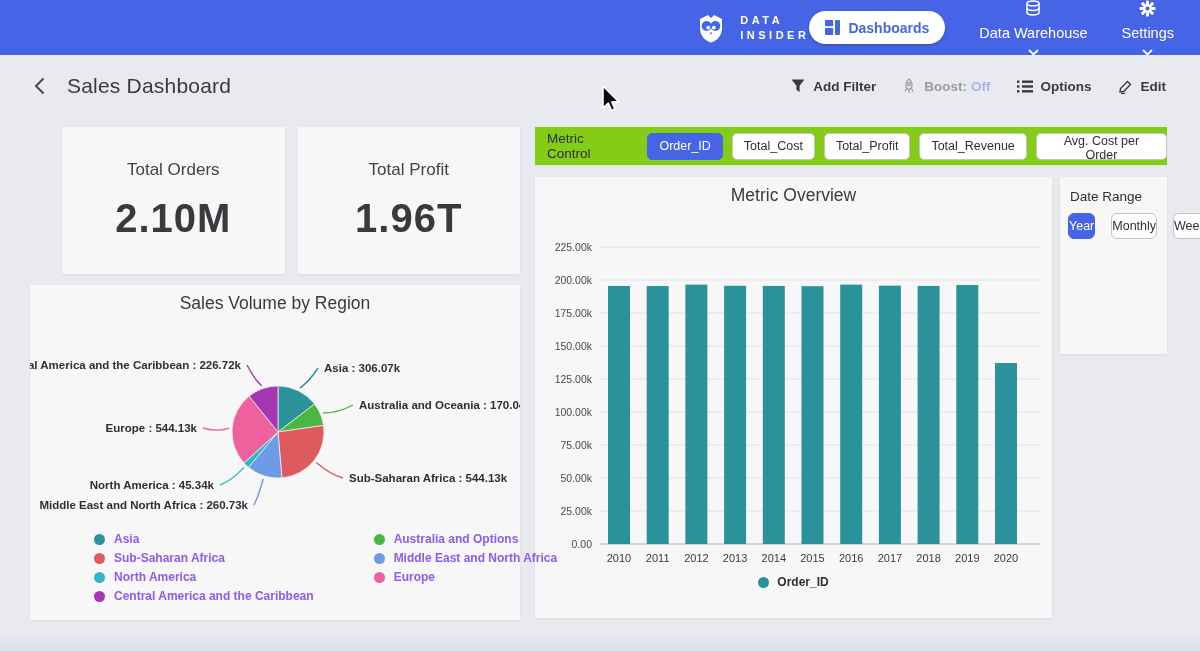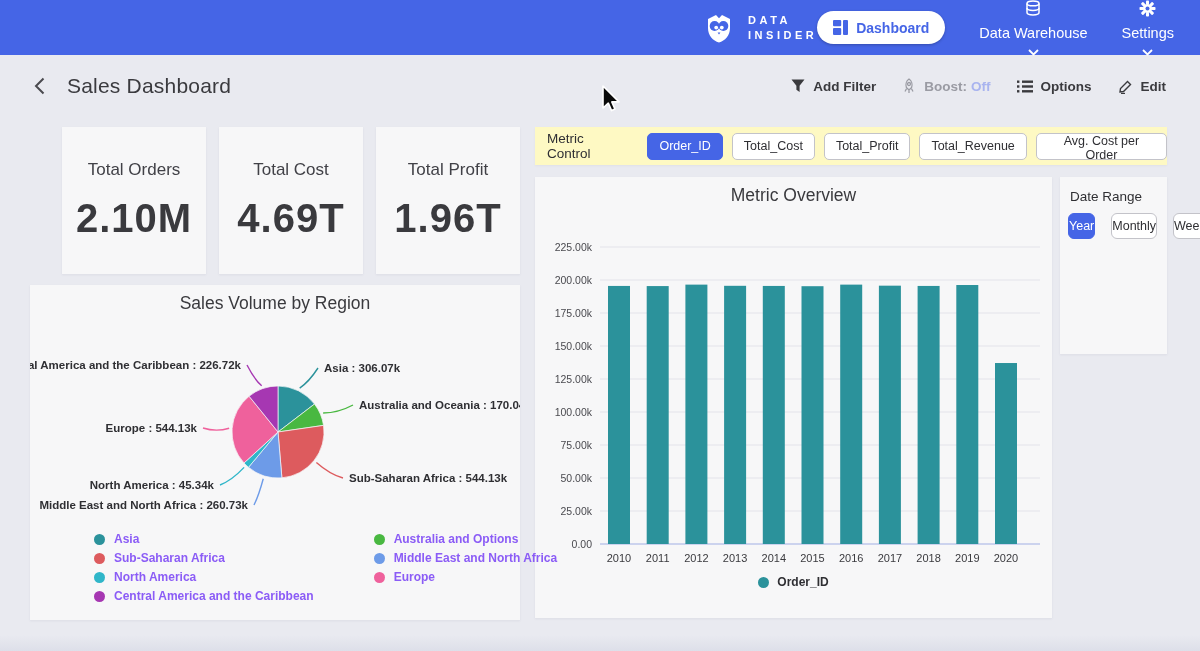--- a/index.html
+++ b/index.html
@@ -34,21 +34,21 @@
   .card { position:absolute; background:#f7f7f8; box-shadow:0 1px 2px rgba(80,80,110,.08); }
   .kpi-row { position:absolute; left:30px; top:127px; width:490px; height:147px; display:flex; gap:13px;padding-left:32px; }
   .kpi { flex:1; background:#f7f7f8; box-shadow:0 1px 2px rgba(80,80,110,.08);
          display:flex; flex-direction:column; align-items:center; justify-content:center; gap:16px; }
   .kpi-label { font-size:17px; color:#414147; font-weight:500; }
   .kpi-value { font-size:40px; color:#3a3a3e; font-weight:600; letter-spacing:1px; }
 
   .card-title { text-align:center; font-size:17.5px; color:#3a3a3e; font-weight:500; padding-top:8px; }
 
   
-  .metric-strip { position:absolute; left:535px; top:127px; width:632px; height:38px; background:#fef9c3;
+  .metric-strip { position:absolute; left:535px; top:127px; width:632px; height:38px; background:#84cc16;
                   display:flex; align-items:center; padding-left:12px; gap:9px; box-shadow:0 1px 2px rgba(80,80,110,.06); }
   .metric-strip-label { font-size:13.5px; color:#2f2f33; margin-right:8px; }
   .opt-btn { font-family:inherit; font-size:12.5px; color:#2f2f33; background:#fff; border:1px solid #c3c3c9;
              border-radius:5px; height:27px; padding:0 11px; cursor:pointer; }
   .opt-btn.selected { background:#4565e6; border-color:#4565e6; color:#fff; }
 
   
   #bar-card { left:535px; top:177px; width:517px; height:441px; }
   #bar-legend { position:absolute; left:0; top:398px; width:100%; display:flex; justify-content:center;
                 align-items:center; gap:8px; }
@@ -98,21 +98,21 @@
     </div>
     <div class="nav-right">
       <button class="nav-pill">
         <span class="icon">
           <svg width="15" height="15" viewBox="0 0 15 15">
             <rect x="0" y="0" width="8.2" height="6.2" rx="1" fill="#4565e6"></rect>
             <rect x="10" y="0" width="5" height="15" rx="1" fill="#4565e6"></rect>
             <rect x="0" y="8" width="8.2" height="7" rx="1" fill="#4565e6"></rect>
           </svg>
         </span>
-        <span>Dashboard</span>
+        <span>Dashboards</span>
       </button>
       <div class="nav-item">
         <span class="icon">
           <svg width="17" height="17" viewBox="0 0 17 17" fill="none" stroke="#ffffff" stroke-width="1.5">
             <ellipse cx="8" cy="3.4" rx="6" ry="2.4"></ellipse>
             <path d="M2,3.4 V12.6 C2,13.9 4.7,15 8,15 C11.3,15 14,13.9 14,12.6 V3.4"></path>
             <path d="M2,8 C2,9.3 4.7,10.4 8,10.4 C11.3,10.4 14,9.3 14,8"></path>
           </svg>
         </span>
         <span>Data Warehouse</span>
@@ -204,24 +204,20 @@
         </span>
         <span>Edit</span>
       </div>
     </div>
   </div>
 
   <div class="kpi-row" id="kpi-row">
       <div class="kpi">
         <div class="kpi-label">Total Orders</div>
         <div class="kpi-value">2.10M</div>
-      </div>
-      <div class="kpi">
-        <div class="kpi-label">Total Cost</div>
-        <div class="kpi-value">4.69T</div>
       </div>
       <div class="kpi">
         <div class="kpi-label">Total Profit</div>
         <div class="kpi-value">1.96T</div>
       </div>
     </div>
 
   <div class="metric-strip">
     <span class="metric-strip-label">Metric Control</span>
     <span id="metric-buttons" style="display:flex;gap:9px;">

